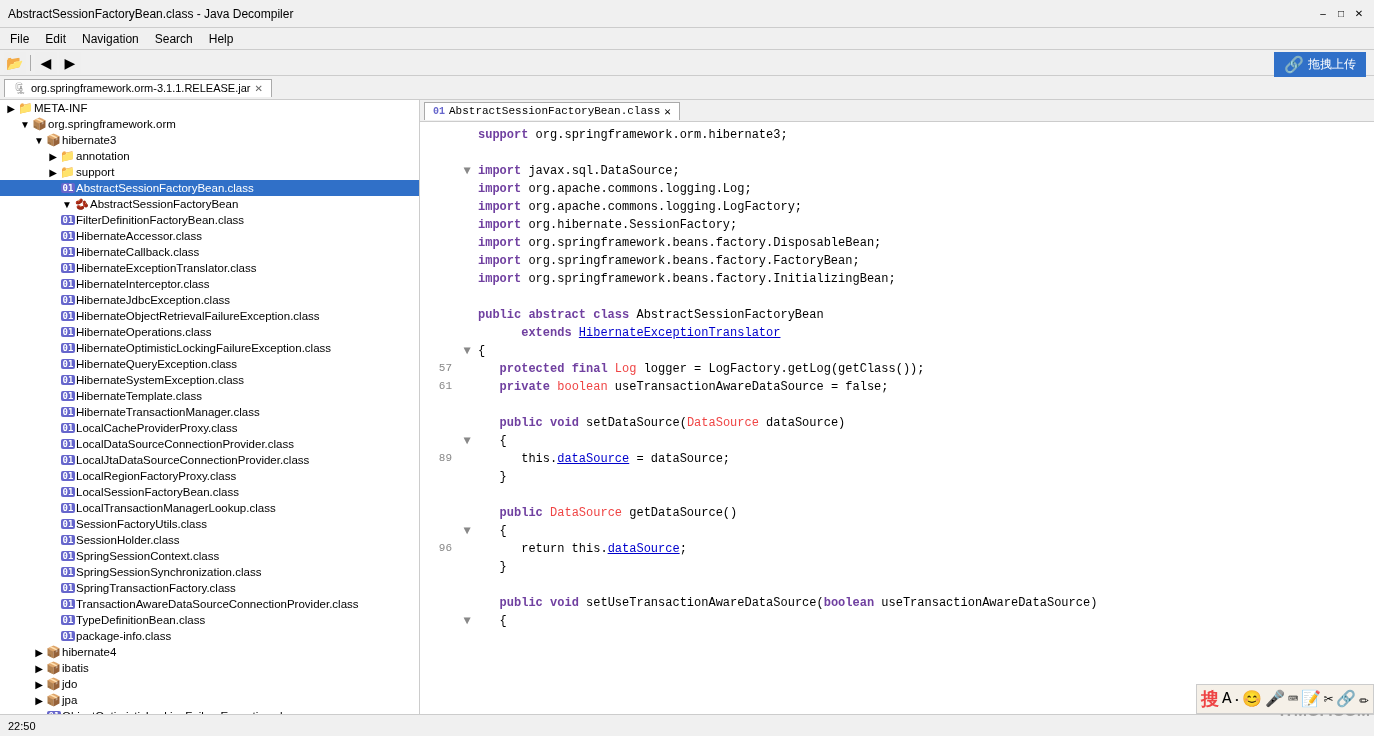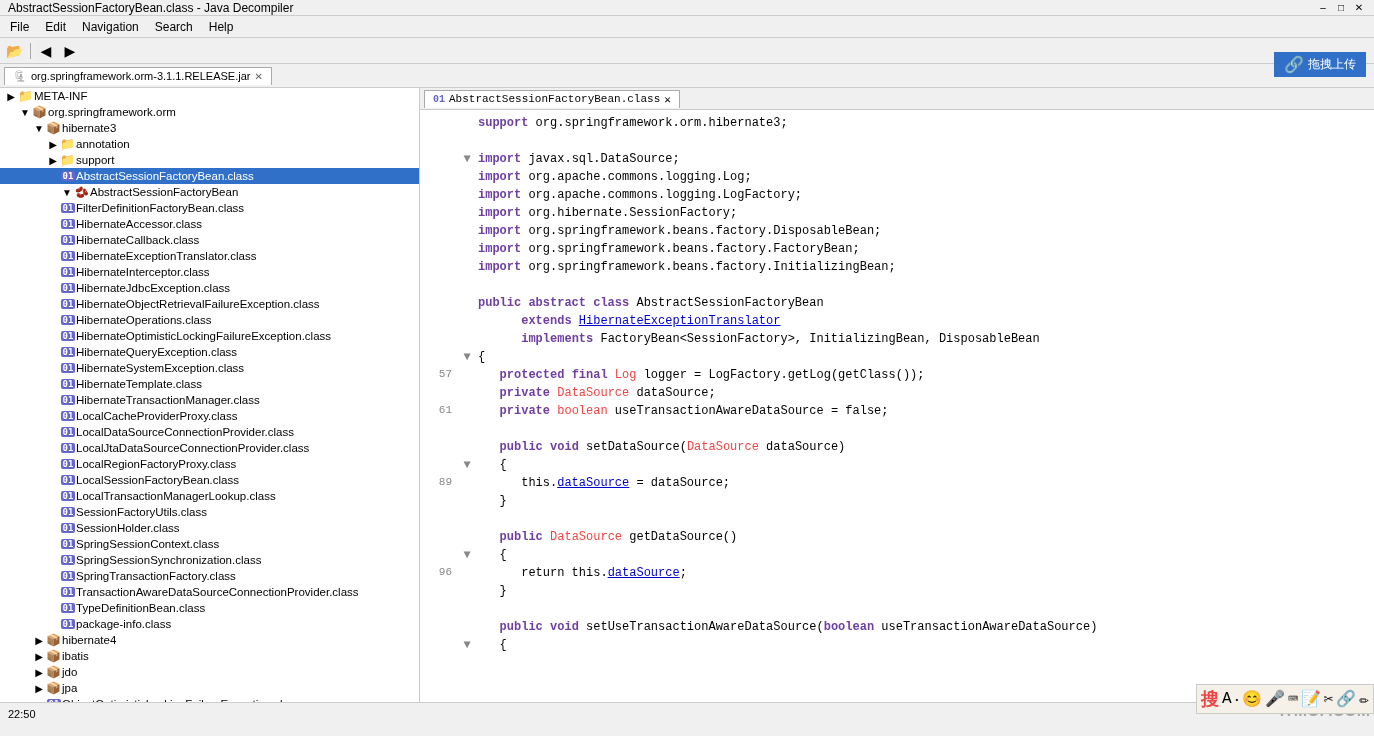--- a/index.html
+++ b/index.html
@@ -1,21 +1,21 @@
 <!DOCTYPE html>
 <html><head>
   <meta charset="utf-8">
   <style>
     * { margin: 0; padding: 0; box-sizing: border-box; }
     body { font-family: 'Courier New', monospace; font-size: 12px; background: #f0f0f0; overflow: hidden; width: 1374px; height: 736px; }
     
     
     #title-bar {
       background: #f0f0f0;
-      height: 16px;
+      height: 28px;
       display: flex;
       align-items: center;
       justify-content: space-between;
       padding: 0 8px;
       border-bottom: 1px solid #ccc;
       font-size: 12px;
       font-family: 'Segoe UI', sans-serif;
     }
     #title-bar .win-controls { display: flex; gap: 4px; }
     #title-bar .win-btn { width: 14px; height: 14px; display: flex; align-items: center; justify-content: center; font-size: 10px; cursor: pointer; }
@@ -632,37 +632,27 @@
             <span class="line-fold"></span>
             <span class="line-code"><span class="kw">public abstract class</span> AbstractSessionFactoryBean</span>
           </div>
           <div class="code-line">
             <span class="line-gutter"></span>
             <span class="line-fold"></span>
             <span class="line-code">      <span class="kw">extends</span> <span class="link">HibernateExceptionTranslator</span></span>
           </div>
           <div class="code-line">
             <span class="line-gutter"></span>
-            <span class="line-fold"></span>
-            <span class="line-code">      <span class="kw">implements</span> FactoryBean&lt;SessionFactory&gt;, InitializingBean, DisposableBean</span>
-          </div>
-          <div class="code-line">
-            <span class="line-gutter"></span>
             <span class="line-fold">▼</span>
             <span class="line-code">{</span>
           </div>
           <div class="code-line">
             <span class="line-gutter">57</span>
             <span class="line-fold"></span>
             <span class="line-code">   <span class="kw">protected</span> <span class="kw">final</span> <span class="type">Log</span> logger = LogFactory.getLog(getClass());</span>
-          </div>
-          <div class="code-line">
-            <span class="line-gutter"></span>
-            <span class="line-fold"></span>
-            <span class="line-code">   <span class="kw">private</span> <span class="type">DataSource</span> dataSource;</span>
           </div>
           <div class="code-line">
             <span class="line-gutter">61</span>
             <span class="line-fold"></span>
             <span class="line-code">   <span class="kw">private</span> <span class="type">boolean</span> useTransactionAwareDataSource = false;</span>
           </div>
           <div class="code-line">
             <span class="line-gutter"></span>
             <span class="line-fold"></span>
             <span class="line-code"></span>

